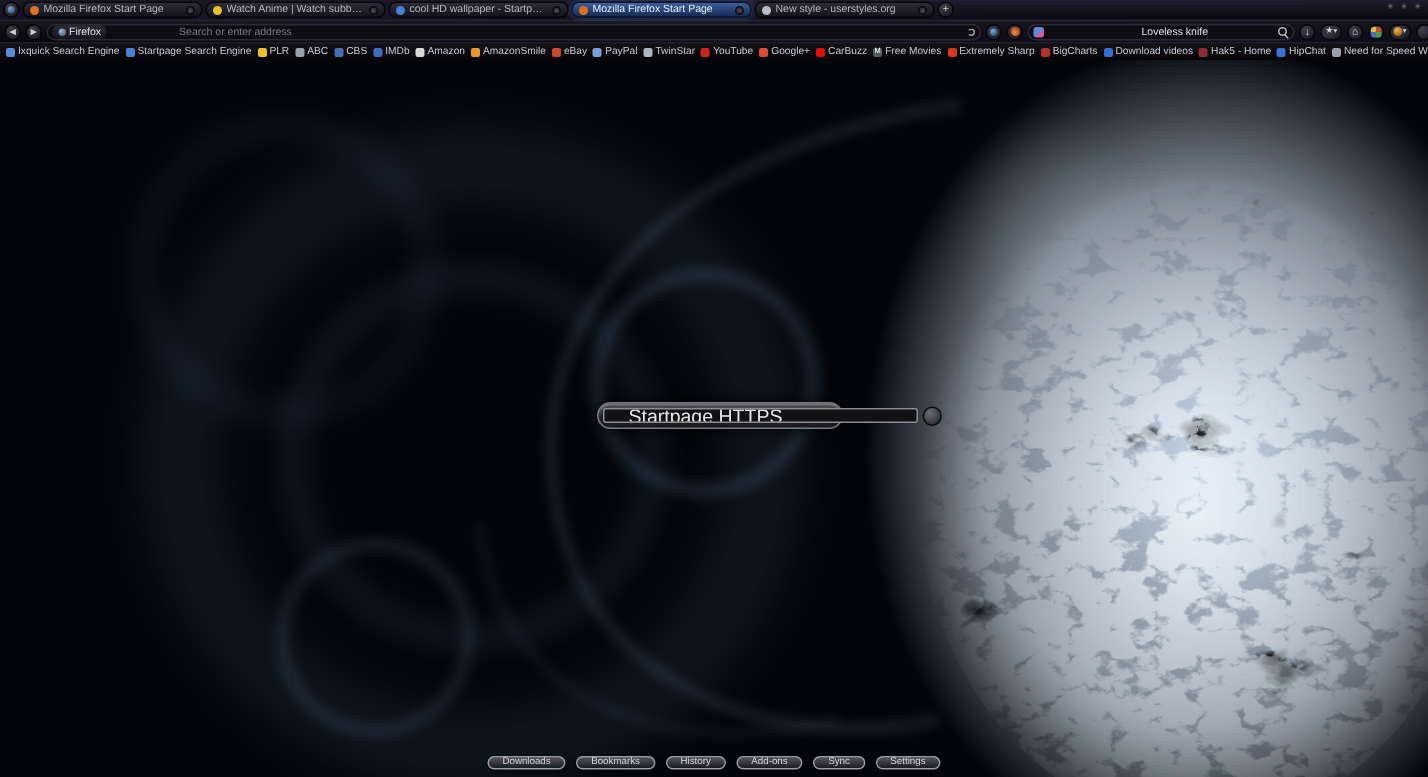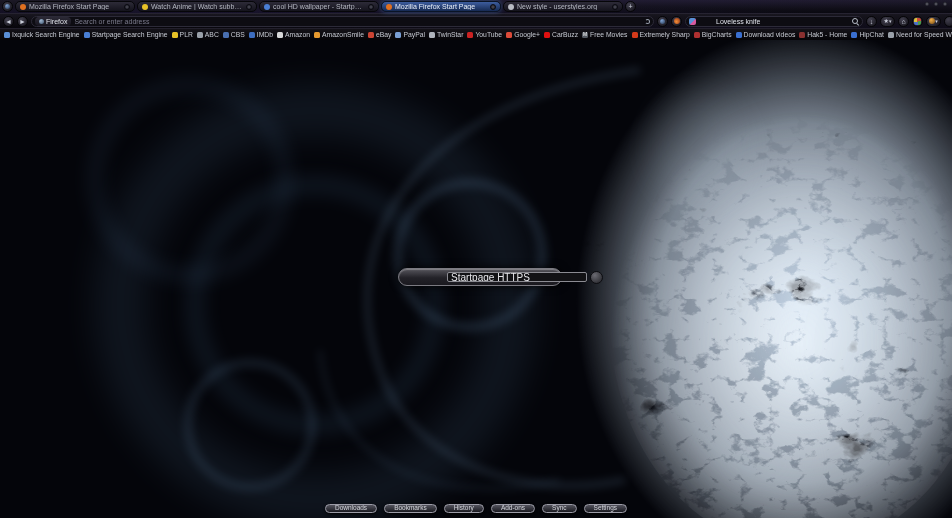--- a/index.html
+++ b/index.html
@@ -34,21 +34,21 @@
     background:
       radial-gradient(ellipse at 80% 140%, rgba(70,55,130,.2), transparent 60%),
       linear-gradient(#18161f,#07060b);
     border-top:1px solid #262331;}
   .urlbar{flex:1;height:11px;display:flex;align-items:center;gap:3px;padding:0 3px;
     background:#0d0c12;border:1px solid #2c2a38;border-radius:6px;}
   .site-chip{height:9px;display:flex;align-items:center;gap:2px;padding:0 4px;flex:none;
     background:linear-gradient(#2b2935,#17151f);border-radius:4px;color:#e0e3ea;font-size:7px;}
   .globe-dot{width:5px;height:5px;border-radius:50%;background:radial-gradient(circle at 35% 30%,#9fb6cf,#3c5470);}
   .txt-input{flex:1;min-width:0;background:transparent;border:none;outline:none;
-    color:#dfe2ea;font-size:7px;padding:0;}
+    color:#dfe2ea;font-size:7px;padding:0;margin-left:45px;}
   .txt-input::placeholder{color:#7a7a8b;}
   .reload{width:5px;height:5px;flex:none;border:1px solid #99a0ad;border-radius:50%;border-left-color:transparent;}
   .searchbar{width:178px;flex:none;height:11px;display:flex;align-items:center;gap:20px;padding:0 3px;
     background:#0d0c12;border:1px solid #2c2a38;border-radius:6px;}
   .search-favicon{width:7px;height:7px;border-radius:2px;flex:none;
     background:linear-gradient(135deg,#5a8fd6 55%,#d65a9f 55%);}
   .mag{position:relative;width:7px;height:7px;flex:none;}
   .mag::before{content:"";position:absolute;left:0;top:0;width:4px;height:4px;
     border:1px solid #b7bcc7;border-radius:50%;}
   .mag::after{content:"";position:absolute;left:5px;top:5px;width:3px;height:1px;
@@ -72,21 +72,21 @@
   
   .content{position:relative;height:478px;background:#04050a;overflow:hidden;}
   .wall{position:absolute;left:0;top:0;}
 
   .sp-widget{position:absolute;left:398px;top:228px;width:164px;height:18px;z-index:3;
     display:flex;align-items:center;gap:3px;padding:0 3px;border-radius:9px;
     background:linear-gradient(#56555c,#232228 55%,#1a191f);
     border:1px solid #7b7a81;
     box-shadow:0 0 9px rgba(0,0,0,.95), inset 0 1px 1px rgba(255,255,255,.28);}
   .sp-input{flex:1;height:10px;background:#121215;border:1px solid #8b8b92;border-radius:2px;
-    color:#e7e7eb;font-size:10px;padding:0 3px;outline:none;margin-left:45px;}
+    color:#e7e7eb;font-size:13px;padding:0 16px;outline:none;}
   .sp-btn{width:13px;height:13px;border-radius:50%;flex:none;
     background:radial-gradient(circle at 35% 30%,#6b6b72,#1f1f24);
     border:1px solid #0c0c10;}
 
   .home-buttons{position:absolute;left:50%;bottom:5px;transform:translateX(-50%);
     display:flex;gap:7px;z-index:3;}
   .hb{height:9px;display:flex;align-items:center;padding:0 9px;border-radius:5px;
     background:linear-gradient(rgba(90,90,100,.92), rgba(28,28,34,.92));
     border:1px solid #9c9ca7;color:#d3d5db;font-size:6.5px;line-height:1;
     box-shadow:0 1px 3px rgba(0,0,0,.85);}

